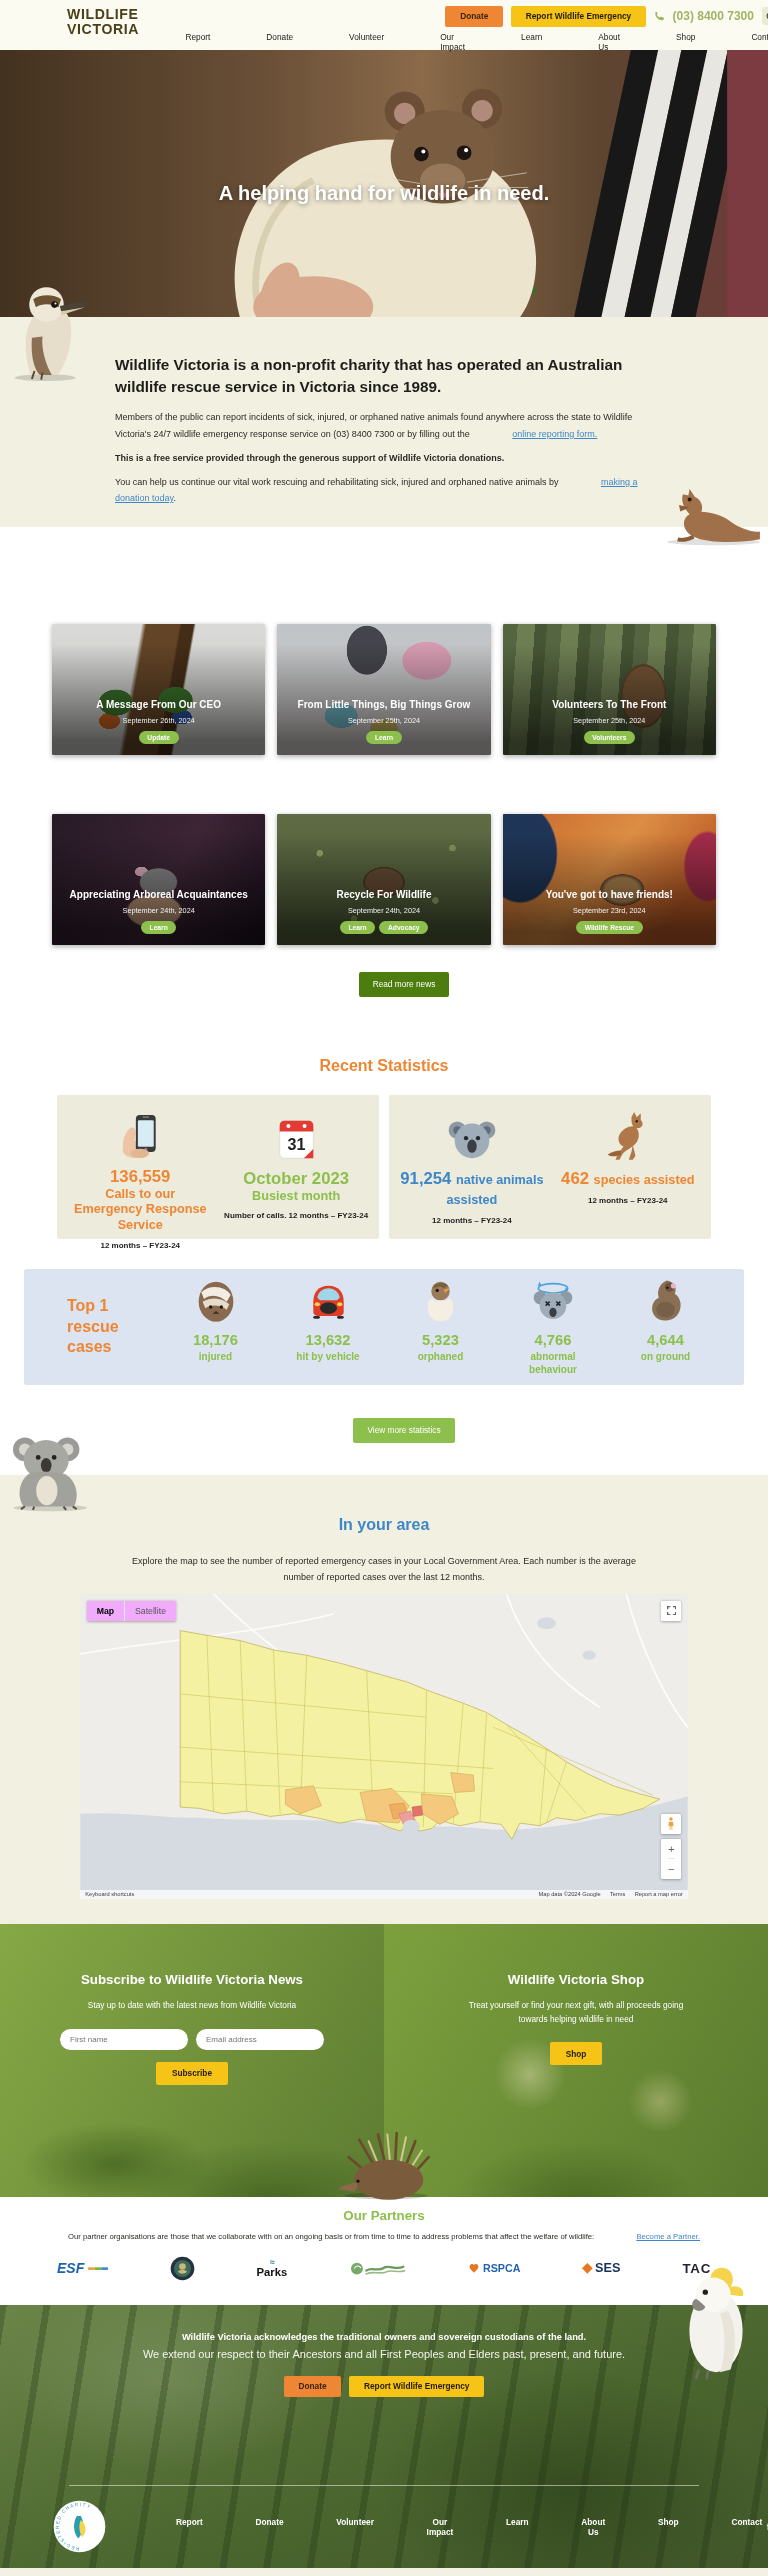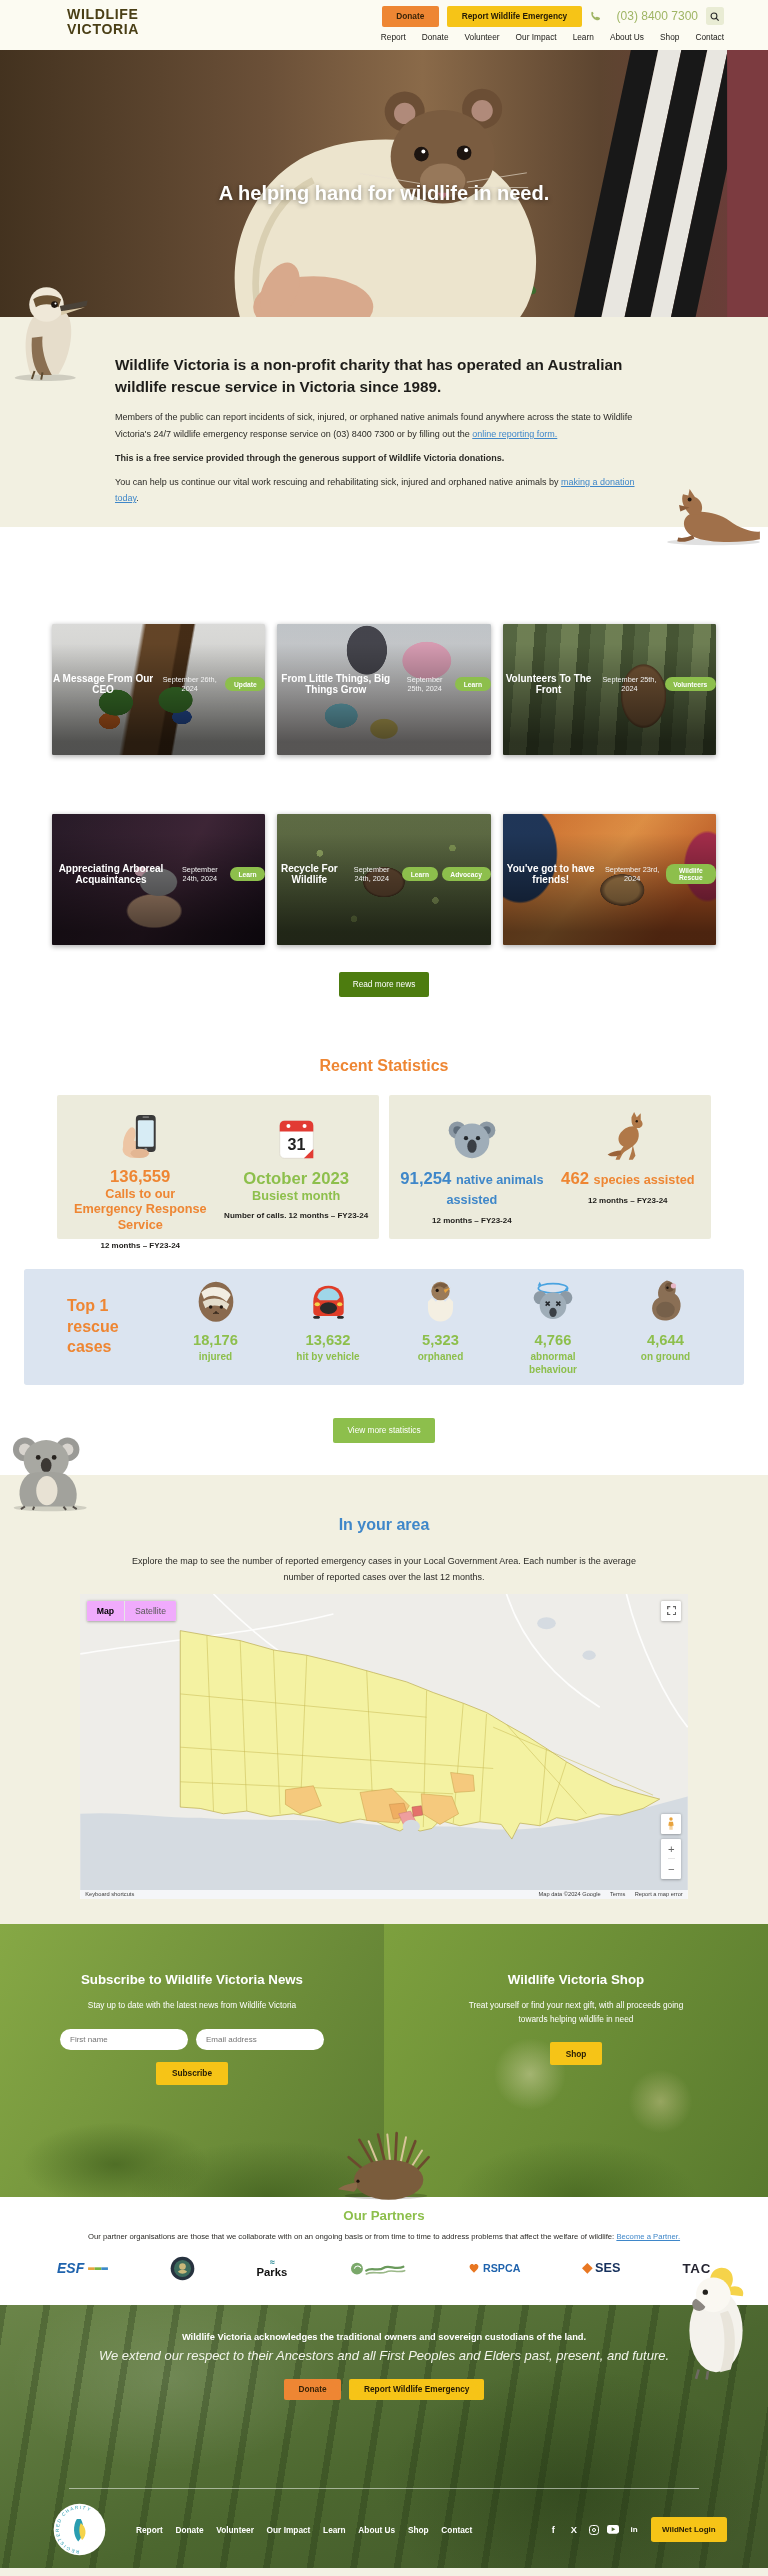--- a/index.html
+++ b/index.html
@@ -1,28 +1,28 @@
 <!DOCTYPE html>
 <html style="font-size:10.7px"><head>
 <meta charset="utf-8">
 <style>
   * { margin:0; padding:0; box-sizing:border-box; }
   body { background:#fff; font-family:"Liberation Sans", sans-serif; color:#1f1e1b; }
   .page { width:768px; margin:0 auto; position:relative; background:#fff; overflow:hidden; }
-  a { text-decoration:none; color:inherit; }
+  a { text-decoration:none; color:inherit;margin-left:40px; }
 
   
   header { height:50px; background:#fcfbf2; display:flex; justify-content:space-between; align-items:flex-start; padding:6px 44px 0 67px; position:relative; z-index:5; }
   .logo { font-weight:bold; color:#4a3f16; font-size:15.3px; line-height:0.98; letter-spacing:0.7px; transform:scaleX(.92); transform-origin:left; }
   .header-right { display:flex; flex-direction:column; align-items:flex-end; gap:5.3px; }
   .header-cta { display:flex; align-items:center; gap:8px; }
   .btn { border:none; cursor:pointer; font-family:inherit; font-weight:bold; }
   .btn-donate { background:#ee8633; color:#3a2408; font-size:8.3px; padding:5.3px 14.7px; border-radius:2px; }
   .btn-report { background:#f6c417; color:#231a05; font-size:8.3px; padding:5.3px 14.7px; border-radius:2px; }
-  .phone { display:flex; align-items:center; gap:16px; color:#9fb564; font-weight:normal; font-size:12px; }
+  .phone { display:flex; align-items:center; gap:8px; color:#9fb564; font-weight:bold; font-size:12px; }
   .search-btn { width:18px; height:18px; background:#e9ecd4; border:none; border-radius:2.7px; display:grid; place-items:center; cursor:pointer; }
   nav.main { display:flex; gap:16px; font-size:8.3px; color:#21201d; padding-bottom:2.7px; }
   nav.main a { cursor:pointer; }
 
   
   .hero { height:267px; position:relative; overflow:hidden; }
   .hero svg { position:absolute; inset:0; }
   .hero h1 { position:absolute; top:132px; width:100%; text-align:center; color:#fff; font-size:20px; text-shadow:0 0.7px 5.3px rgba(0,0,0,.45); }
 
   
@@ -67,21 +67,21 @@
     radial-gradient(5.3px 5.3px at 20% 30%, #9cb36a 60%, transparent 65%),
     radial-gradient(5.3px 5.3px at 74% 66%, #9cb36a 60%, transparent 65%),
     radial-gradient(5.3px 5.3px at 36% 80%, #8aa15a 60%, transparent 65%),
     radial-gradient(5.3px 5.3px at 82% 26%, #8aa15a 60%, transparent 65%),
     linear-gradient(#66744a, #55633c); }
   .c6 { background:
     radial-gradient(35px 25px at 56% 58%, #b98c54 48%, #6b4a2e 62%, transparent 64%),
     radial-gradient(60px 80px at 8% 30%, #223a5e 60%, transparent 63%),
     radial-gradient(40px 60px at 96% 40%, #b03050 55%, transparent 60%),
     linear-gradient(130deg, #d86f2e, #ef9a4a 45%, #c85f28 80%); }
-  .card-overlay { position:absolute; inset:0; background:linear-gradient(180deg, rgba(0,0,0,.08) 15%, rgba(0,0,0,.62) 90%); display:flex; flex-direction:row; justify-content:flex-end; align-items:center; padding-bottom:10.7px; gap:6px; }
+  .card-overlay { position:absolute; inset:0; background:linear-gradient(180deg, rgba(0,0,0,.08) 15%, rgba(0,0,0,.62) 90%); display:flex; flex-direction:column; justify-content:flex-end; align-items:center; padding-bottom:10.7px; gap:6px; }
   .card-title { color:#fff; font-weight:bold; font-size:10px; }
   .card-date { color:#f2f2f2; font-size:7.3px; }
   .tag-row { display:flex; gap:4px; }
   .tag { background:#8dbf4c; color:#fff; font-size:6.7px; font-weight:bold; padding:3.3px 8.7px; border-radius:8px; cursor:pointer; }
   .read-more { display:inline-block; background:#4d7c0f; color:#fff; font-size:8.3px; padding:7.3px 13.3px; border-radius:2px; margin-top:27px; }
 
   
   .stats { height:438px; padding:20px 24px 0; text-align:center; }
   h2.orange { color:#ee8633; font-size:16px; }
   .stat-panels { display:flex; gap:9.3px; margin:20px 33px 0; }
@@ -155,21 +155,21 @@
   .tac { color:#232330; font-weight:bold; font-size:13.3px; letter-spacing:0.7px; }
 
   
   footer { height:263px; position:relative; color:#fff; text-align:center; padding-top:27px;
     background:
       repeating-linear-gradient(99deg, rgba(28,45,16,.28) 0 6.7px, rgba(255,255,255,0) 6.7px 43px),
       radial-gradient(227px 133px at 22% 28%, rgba(255,255,255,.12), transparent 70%),
       radial-gradient(267px 173px at 74% 70%, rgba(18,35,8,.35), transparent 70%),
       linear-gradient(160deg, #6b8549, #4c672f 55%, #41572a); }
   .ack-bold { font-weight:bold; font-size:9.3px; }
-  .ack-text { font-size:13px; margin-top:6px; color:#f2f4ea;font-style:italic; }
+  .ack-text { font-size:11px; margin-top:6px; color:#f2f4ea; }
   .footer-cta { display:flex; gap:8px; justify-content:center; margin-top:16px; }
   .fdivider { border-top:0.7px solid rgba(255,255,255,.5); margin:88px 69px 0; }
   .footer-row { display:flex; align-items:center; margin:14.7px 41px 0 53px; }
   .badge { flex:none; }
   .fnav { display:flex; gap:12.7px; font-size:8.3px; font-weight:bold; margin-left:30px; }
   .fspacer { flex:1; }
   .social { display:flex; gap:8.7px; align-items:center; margin-right:10.7px; }
   .si { width:12px; height:12px; display:grid; place-items:center; color:#fff; font-weight:bold; font-size:9.3px; cursor:pointer; }
   .si.box { border:1px solid #fff; border-radius:3.3px; width:10px; height:10px; }
   .si.box i { width:4px; height:4px; border:1px solid #fff; border-radius:50%; display:block; }

